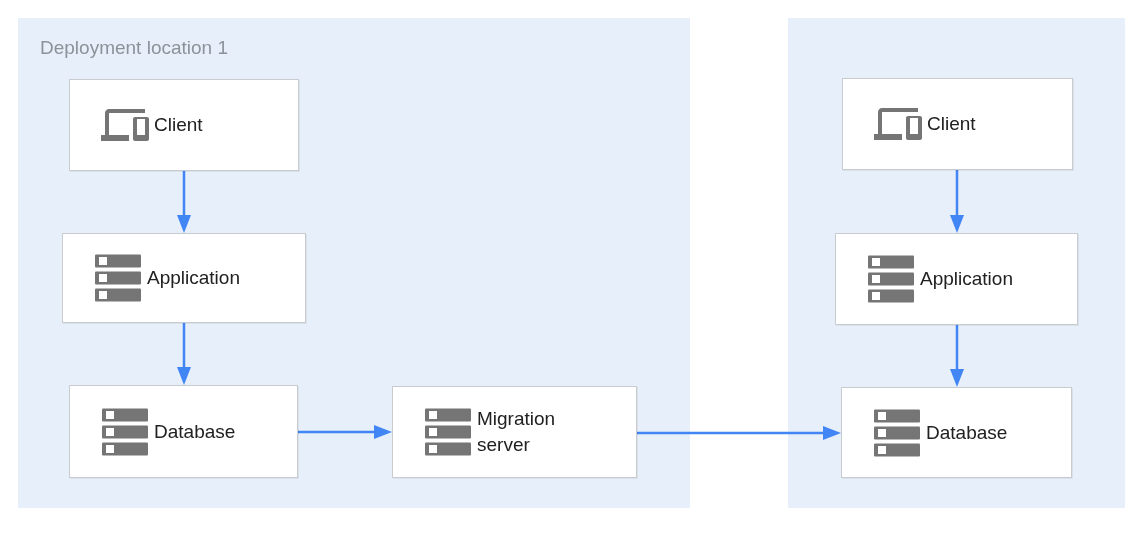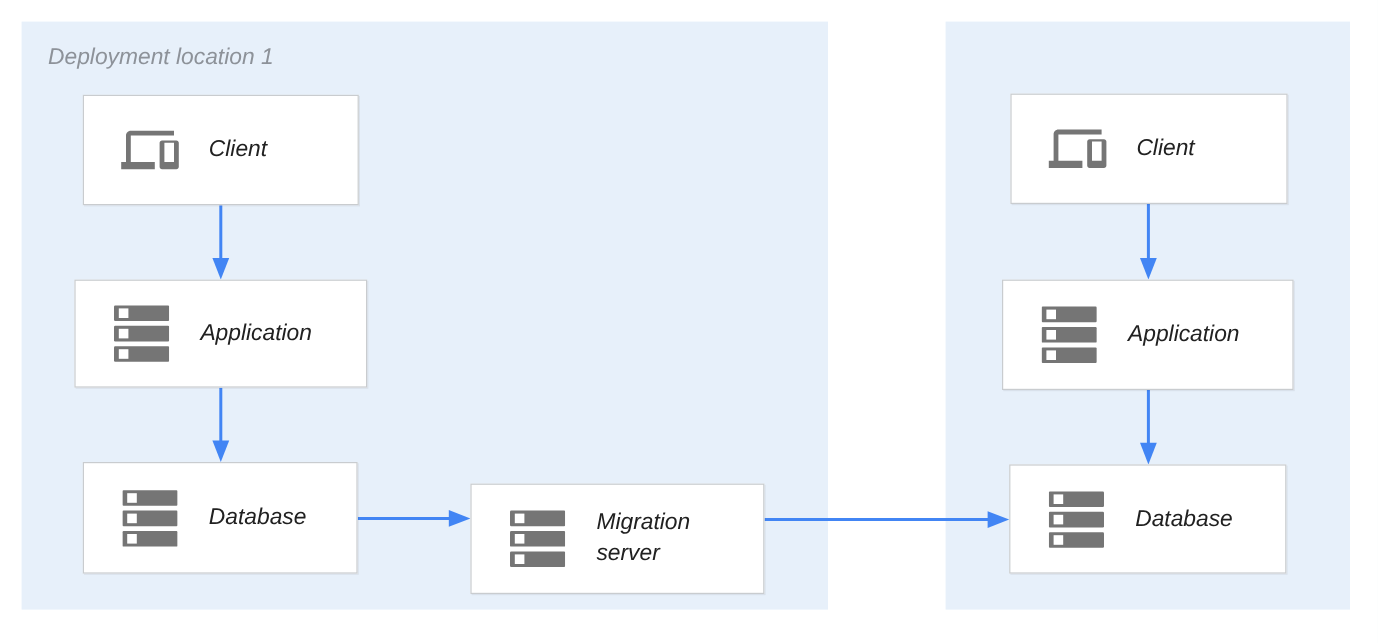--- a/index.html
+++ b/index.html
@@ -5,21 +5,20 @@
   * { margin: 0; padding: 0; box-sizing: border-box; }
   html, body { background: #ffffff; }
   body { font-family: "Liberation Sans", sans-serif; }
 
   .canvas {
     position: relative;
     width: 1148px;
     height: 536px;
     background: #ffffff;
     overflow: hidden;
-    font-style: italic;
   }
 
   .zone {
     position: absolute;
     top: 18px;
     height: 490px;
     background: #e7f0fa;
   }
   .zone-1 { left: 18px;  width: 672px; }
   .zone-2 { left: 788px; width: 337px; }
@@ -44,30 +43,29 @@
     padding-left: 26px;
   }
   .node .icon-slot {
     width: 58px;
     display: flex;
     align-items: center;
     justify-content: center;
     flex: 0 0 58px;
   }
   .node .node-label {
-    margin-left: 20px;
     font-size: 19px;
     line-height: 26px;
     color: #212121;
   }
 
   .node-client1    { left: 69px;  top: 79px;  width: 230px; height: 92px; }
   .node-app1       { left: 62px;  top: 233px; width: 244px; height: 90px; }
   .node-db1        { left: 69px;  top: 385px; width: 229px; height: 93px; }
-  .node-migration  { left: 392px; top: 403px; width: 245px; height: 92px; }
+  .node-migration  { left: 392px; top: 386px; width: 245px; height: 92px; }
   .node-client2    { left: 842px; top: 78px;  width: 231px; height: 92px; }
   .node-app2       { left: 835px; top: 233px; width: 243px; height: 92px; }
   .node-db2        { left: 841px; top: 387px; width: 231px; height: 91px; }
 
   .node-migration .node-label { max-width: 110px; }
 
   .arrow-layer {
     position: absolute;
     left: 0; top: 0;
     width: 1148px; height: 536px;

